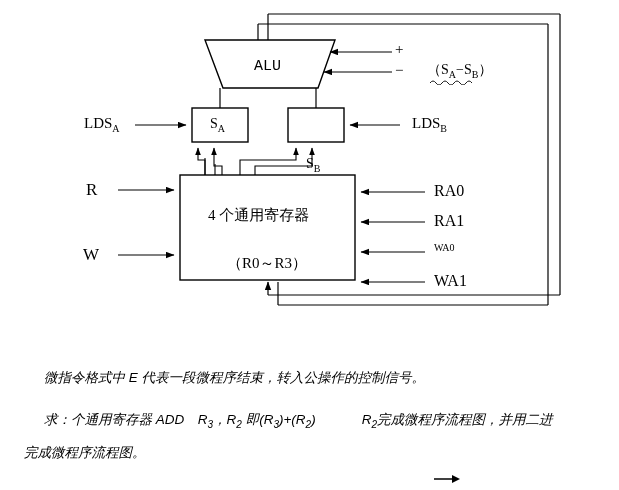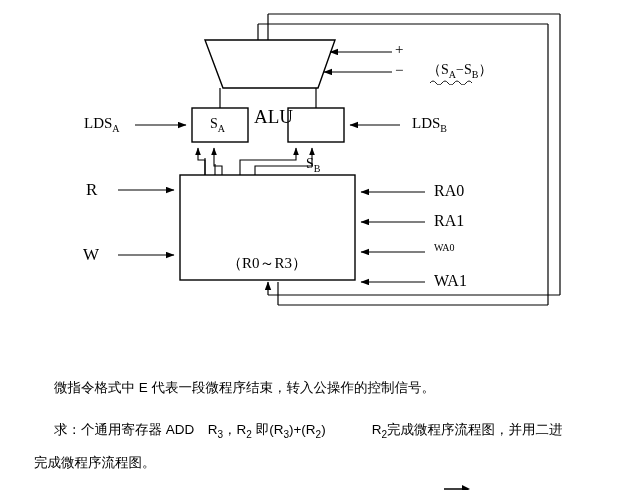--- a/index.html
+++ b/index.html
@@ -34,23 +34,22 @@
   .sig {
     font-size: 15px;
     font-weight: normal;
     font-family: "Liberation Serif", serif;
   }
   .sub {
     font-size: 10px;
     vertical-align: sub;
   }
   .alu-text {
-    font-size: 19px;
-    font-family: Liberation Serif, serif;
-    margin-top: 48px;
+    font-size: 15px;
+    font-family: Liberation Mono, monospace;
   }
   .reg-text {
     font-size: 15px;
     font-family: "Liberation Serif", serif;
   }
   .sel-text {
     font-size: 14px;
     font-family: "Liberation Serif", serif;
   }
   .plusminus {
@@ -71,22 +70,23 @@
   }
   #text-block {
     position: absolute;
     left: 0;
     top: 345px;
     width: 619px;
     font-size: 13.5px;
     line-height: 1.1;
   }
   .para {
-    margin: 16px;
+    margin: 6px;
     padding: 0;
+    font-style: italic;
   }
   .para-1 {
     position: absolute;
     left: 38px;
     top: 20px;
   }
   .para-2 {
     position: absolute;
     left: 38px;
     top: 62px;
@@ -170,20 +170,21 @@
   <div class="lbl alu-text" style="left:254px; top:59px;">ALU</div>
 
   <div class="lbl sel-text" style="left:210px; top:117px;">
     <span>S</span><span class="sub">A</span>
   </div>
 
   <div class="lbl sel-text" style="left:306px; top:117px;margin-top:40px;">
     <span>S</span><span class="sub">B</span>
   </div>
 
+  <div class="lbl reg-text" style="left:208px; top:208px;">4 个通用寄存器</div>
   <div class="lbl reg-text" style="left:227px; top:256px;">（R0～R3）</div>
 
   <div class="lbl sig" style="left:84px; top:116px;">
     <span>LDS</span><span class="sub">A</span>
   </div>
 
   <div class="lbl sig" style="left:412px; top:116px;">
     <span>LDS</span><span class="sub">B</span>
   </div>
 

